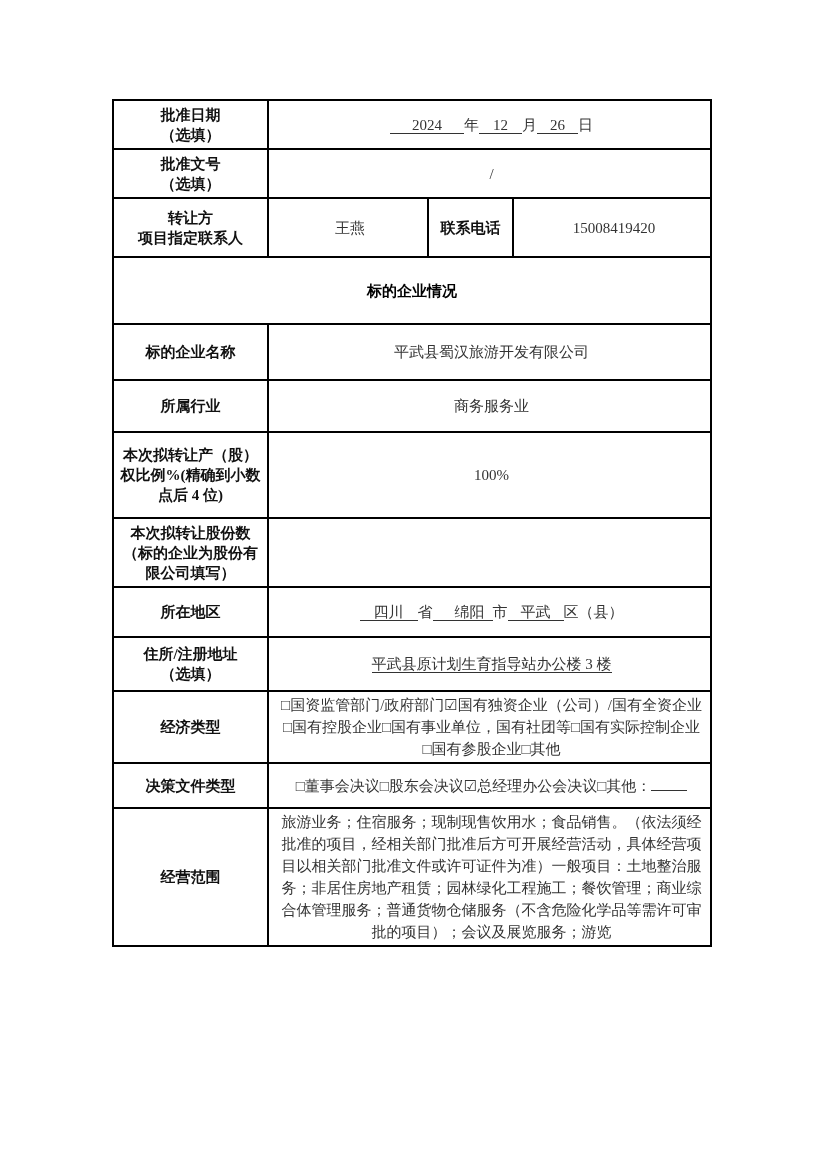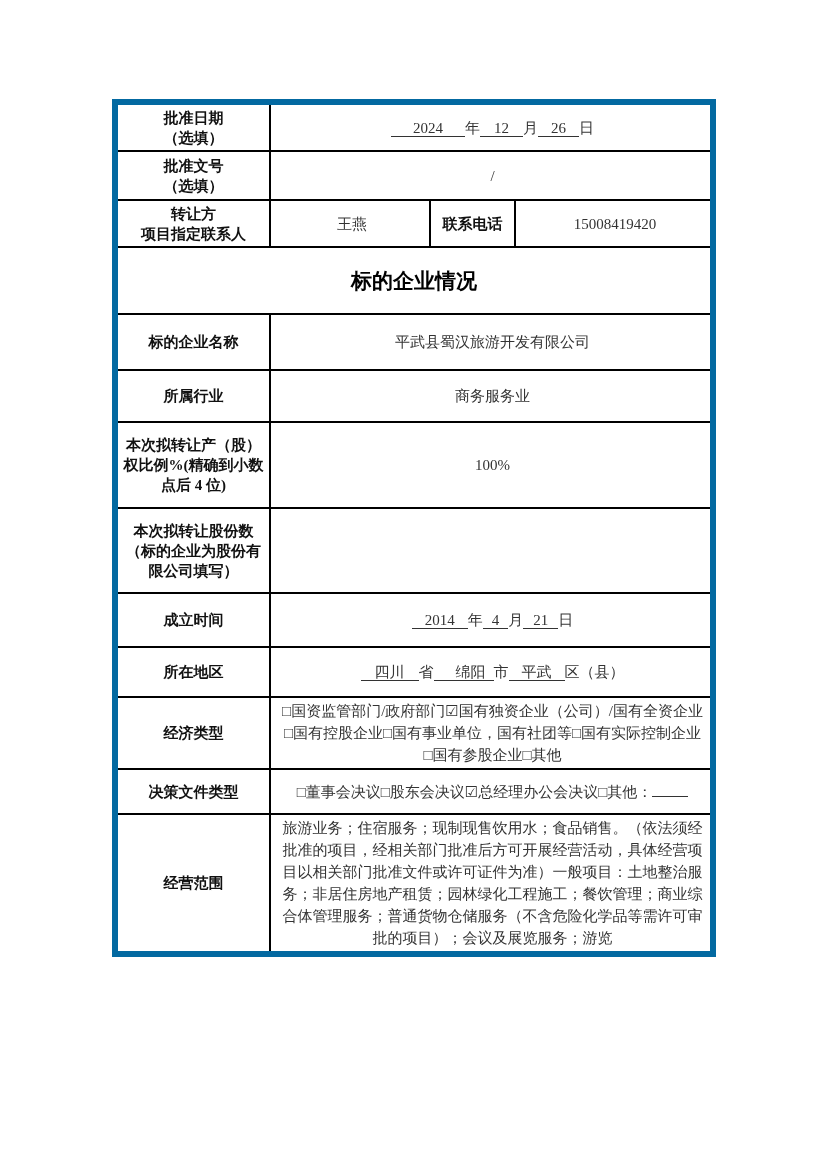--- a/index.html
+++ b/index.html
@@ -10,21 +10,21 @@
     font-family:"Liberation Serif","DejaVu Serif","DejaVu Sans",serif;
     color:#222;
     overflow:hidden;
   }
   table.form{
     position:absolute;
     left:112px;top:99px;
     width:598px;
     border-collapse:collapse;
     table-layout:fixed;
-    border:6px solid #0369a1;
+    border:2px solid #0369a1;
   }
   td{
     border:2px solid #000;
     vertical-align:middle;
     padding:2px 6px;
     font-size:15px;
     line-height:22px;
     overflow:hidden;
   }
   td.lbl{
@@ -35,21 +35,21 @@
     padding:2px 3px;
   }
   td.val{
     text-align:center;
     padding-left:10px;
     color:#333;
   }
   td.hdr{
     text-align:center;
     font-weight:bold;
-    font-size:21px;
+    font-size:15px;
     color:#000;
   }
   .ul{border-bottom:1.5px solid #333;}
   .blank{
     display:inline-block;
     border-bottom:1.5px solid #333;
     height:1em;
     vertical-align:baseline;
   }
   .w170{width:170px;}
@@ -58,23 +58,23 @@
   .pad-b{padding:0 14px;}
   .pad-c{padding:0 13px;}
   .pad-d{padding:0 13px;}
   .pad-e{padding:0 9px;}
   .pad-f{padding:0 10px;}
   .pad-g{padding:0 14px;}
   .pad-h{padding-left:22px;padding-right:8px;}
   .pad-i{padding:0 13px;}
   .scope-clip{max-height:134px;overflow:hidden;}
   
-  tr.r1{height:49px;}  tr.r2{height:49px;}  tr.r3{height:49px;}  tr.r4{height:47px;}
+  tr.r1{height:49px;}  tr.r2{height:49px;}  tr.r3{height:49px;}  tr.r4{height:59px;}
   tr.r5{height:67px;}  tr.r6{height:56px;}  tr.r7{height:52px;}  tr.r8{height:86px;}
-  tr.r9{height:85px;}  tr.r10{height:54px;} tr.r11{height:50px;} tr.r12{height:54px;}
+  tr.r9{height:69px;}  tr.r10{height:54px;} tr.r11{height:50px;} tr.r12{height:54px;}
   tr.r13{height:54px;} tr.r14{height:68px;} tr.r15{height:45px;} tr.r16{height:138px;}
 </style>
 </head>
 <body>
 
 <div class="page">
   <table class="form">
     <colgroup>
       <col style="width:155px">
         <col style="width:160px">
@@ -129,34 +129,37 @@
     <tr class="r8">
       <td class="lbl">本次拟转让产（股）权比例%(精确到小数点后 4 位)</td>
       <td class="val" colspan="3">100%</td>
     </tr>
 
     <tr class="r9">
       <td class="lbl">本次拟转让股份数（标的企业为股份有限公司填写）</td>
       <td class="val" colspan="3"></td>
     </tr>
 
-    <tr class="r10">
-      <td class="lbl">成立时间</td>
-      <td class="val" colspan="3">
-        <span class="ul pad-d">2014</span><span>年</span><span class="ul pad-e">4</span><span>月</span><span class="ul pad-f">21</span><span>日</span>
-      </td>
-    </tr>
 
     <tr class="r11">
       <td class="lbl">所在地区</td>
       <td class="val" colspan="3">
         <span class="ul pad-g">四川</span><span>省</span><span class="ul pad-h">绵阳</span><span>市</span><span class="ul pad-i">平武</span><span>区（县）</span>
       </td>
     </tr>
 
+    <tr class="r12">
+      <td class="lbl">
+        <span>住所/注册地址</span><br>
+        <span>（选填）</span>
+      </td>
+      <td class="val" colspan="3">
+        <span class="ul">平武县原计划生育指导站办公楼 3 楼</span>
+      </td>
+    </tr>
 
 
     <tr class="r14">
       <td class="lbl">经济类型</td>
       <td class="val" colspan="3">□国资监管部门/政府部门☑国有独资企业（公司）/国有全资企业□国有控股企业□国有事业单位，国有社团等□国有实际控制企业□国有参股企业□其他</td>
     </tr>
 
     <tr class="r15">
       <td class="lbl">决策文件类型</td>
       <td class="val" colspan="3">

